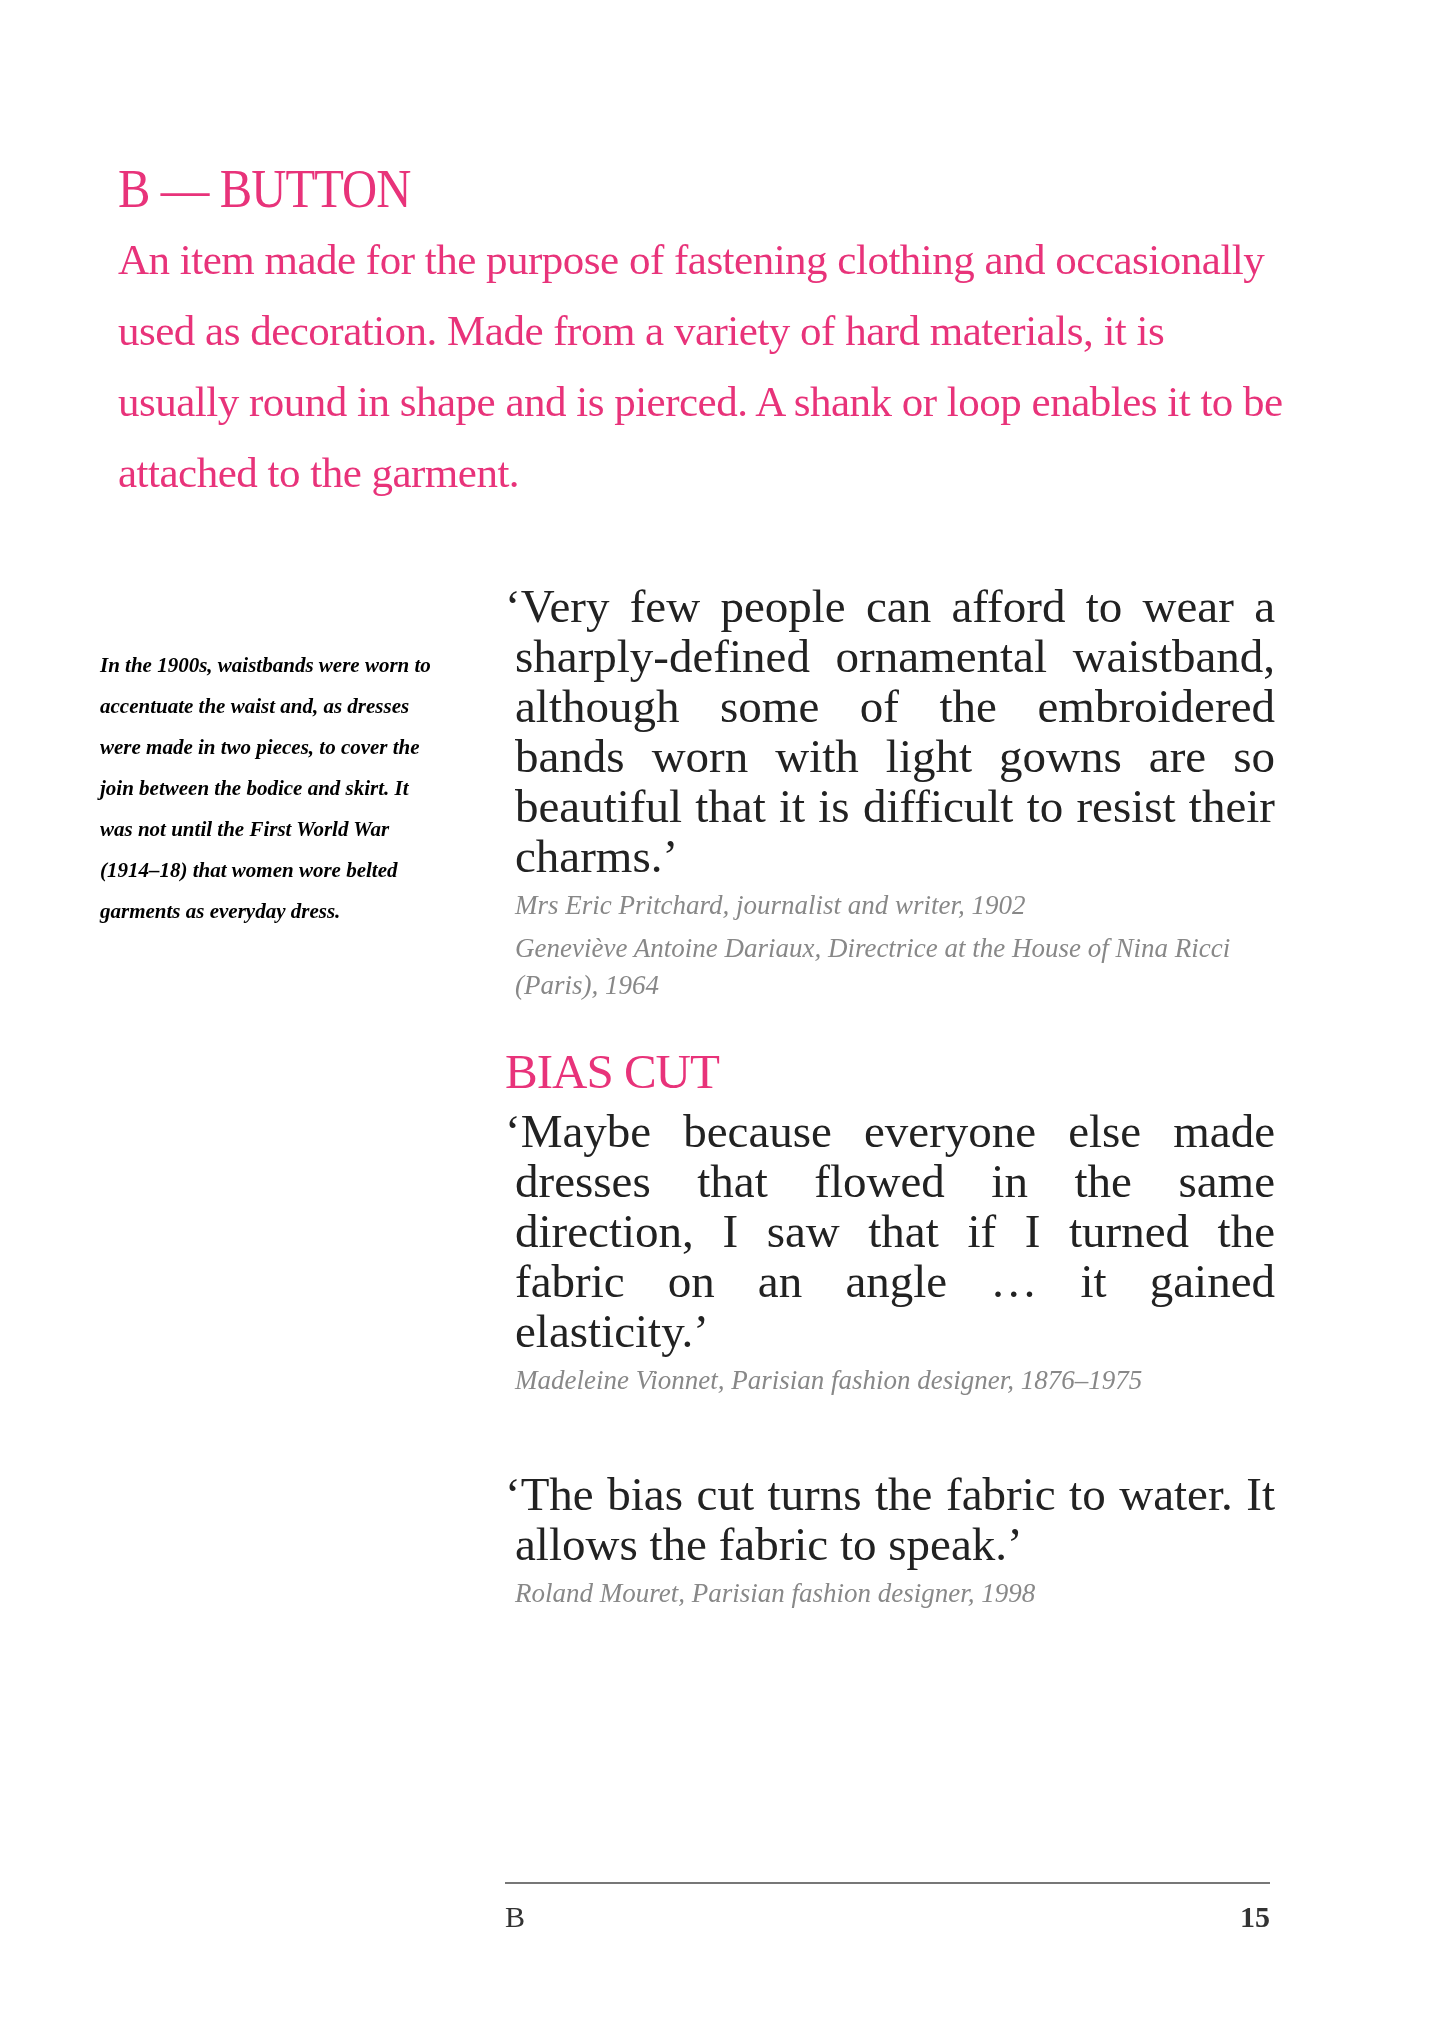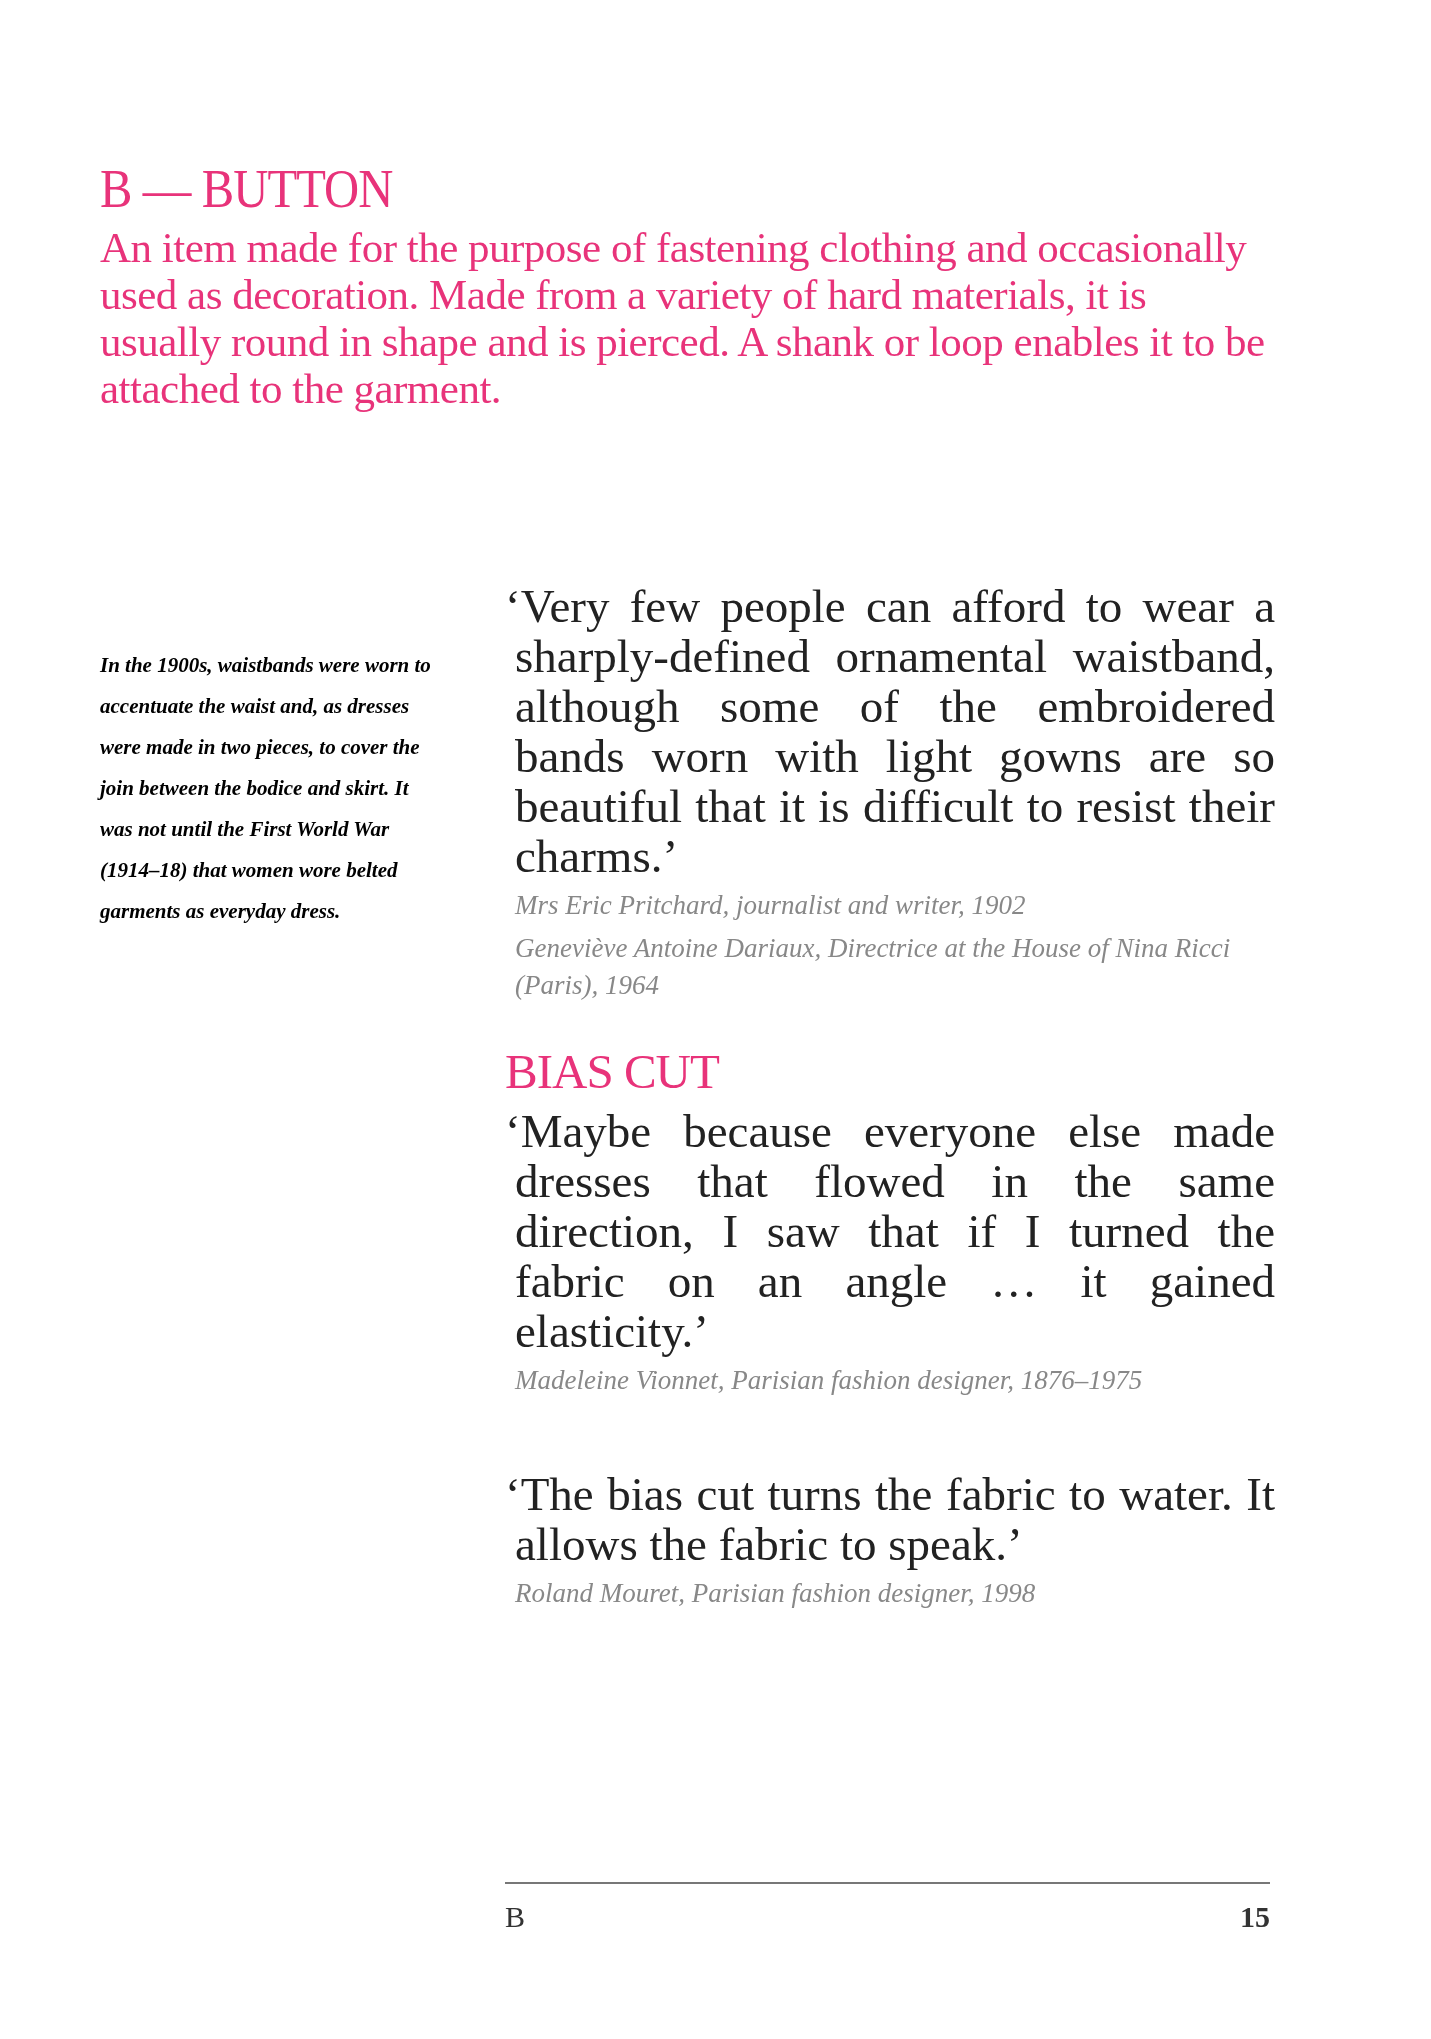--- a/index.html
+++ b/index.html
@@ -1,20 +1,20 @@
 <!DOCTYPE html>
 <html><head>
 <meta charset="utf-8">
 <style>
   html, body { margin: 0; padding: 0; background: #ffffff; }
   body { width: 1431px; height: 2039px; position: relative; overflow: hidden; font-family: "Liberation Serif", "DejaVu Serif", serif; }
   .pink { color: #e8337a; }
-  .header-block { position: absolute; left: 100px; top: 160px; width: 1170px; }
+  .header-block { position: absolute; left: 118px; top: 160px; width: 1170px; }
   .header-title { font-size: 54px; line-height: 58px; margin: 0; font-weight: normal; letter-spacing: -1px; transform: scaleX(0.9); transform-origin: left; }
-  .header-def { font-size: 43px; line-height: 47px; margin: 6px 0 0 0; font-weight: normal; letter-spacing: -0.5px; }
+  .header-def { font-size: 43px; line-height: 71px; margin: 6px 0 0 0; font-weight: normal; letter-spacing: -0.5px; }
   .sidebar-note { position: absolute; left: 100px; top: 645px; width: 345px; font-style: italic; font-size: 21px; line-height: 41px; font-weight: bold; color: #000000; }
   .main-col { position: absolute; left: 505px; top: 575px; width: 770px; }
   .entry-title { font-size: 49px; line-height: 56px; margin: 0; font-weight: normal; color: #e8337a; letter-spacing: -1px; }
   .quote { font-size: 47px; line-height: 50px; color: #222222; margin: 6px 0 0 0; text-align: justify; text-indent: -10px; padding-left: 10px; }
   .quote em { font-style: italic; }
   .attribution { font-style: italic; font-size: 27px; line-height: 37px; color: #888888; margin: 6px 0 0 10px; }
   .gap-quote { margin-top: 70px; }
   .gap-entry { margin-top: 40px; }
   .footer-rule { position: absolute; left: 505px; top: 1882px; width: 765px; height: 2px; background: #777777; }
   .footer-letter { position: absolute; left: 505px; top: 1900px; font-size: 30px; color: #333333; }

